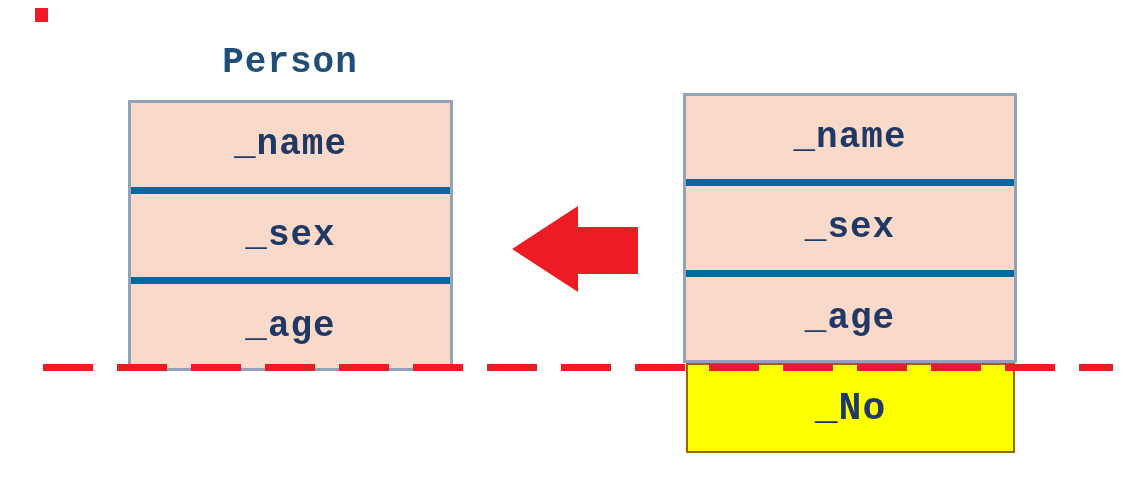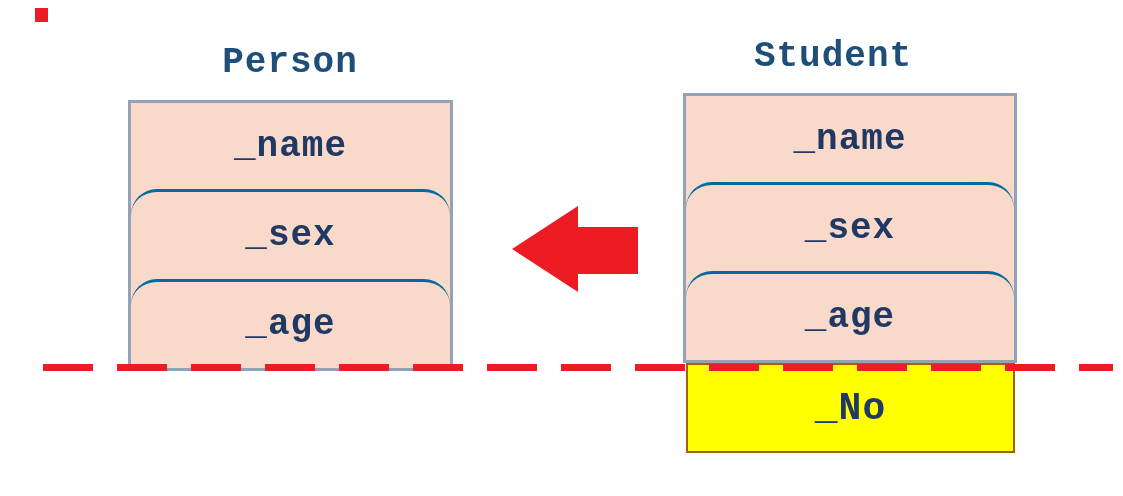--- a/index.html
+++ b/index.html
@@ -38,23 +38,22 @@
 
   .uml-row {
     flex: 1;
     display: flex;
     align-items: center;
     justify-content: center;
     font-size: 36px;
     font-weight: bold;
     color: #1f3864;
     letter-spacing: 1px;
-    border-radius: 26px;
   }
-  .uml-row + .uml-row { border-top: 3px solid #0369a1; }
+  .uml-row + .uml-row { border-top: 7px solid #0369a1; }
 
   .sliced-row {
     position: absolute;
     left: 651px; top: 363px;
     width: 329px; height: 90px;
     box-sizing: border-box;
     border: 2px solid #a16207;
     background: #ffff00;
     display: flex;
     align-items: center;
@@ -92,21 +91,20 @@
 </style>
 </head>
 <body>
 
 <div class="canvas">
 
   <div class="corner-mark"></div>
 
   <div class="cls-title person-title">Person</div>
 
-  <div class="cls-title student-title">Student</div>
 
   <div class="uml-box person-box">
     <div class="uml-row">_name</div>
     <div class="uml-row">_sex</div>
     <div class="uml-row">_age</div>
   </div>
 
   <div class="uml-box student-box">
     <div class="uml-row">_name</div>
     <div class="uml-row">_sex</div>

